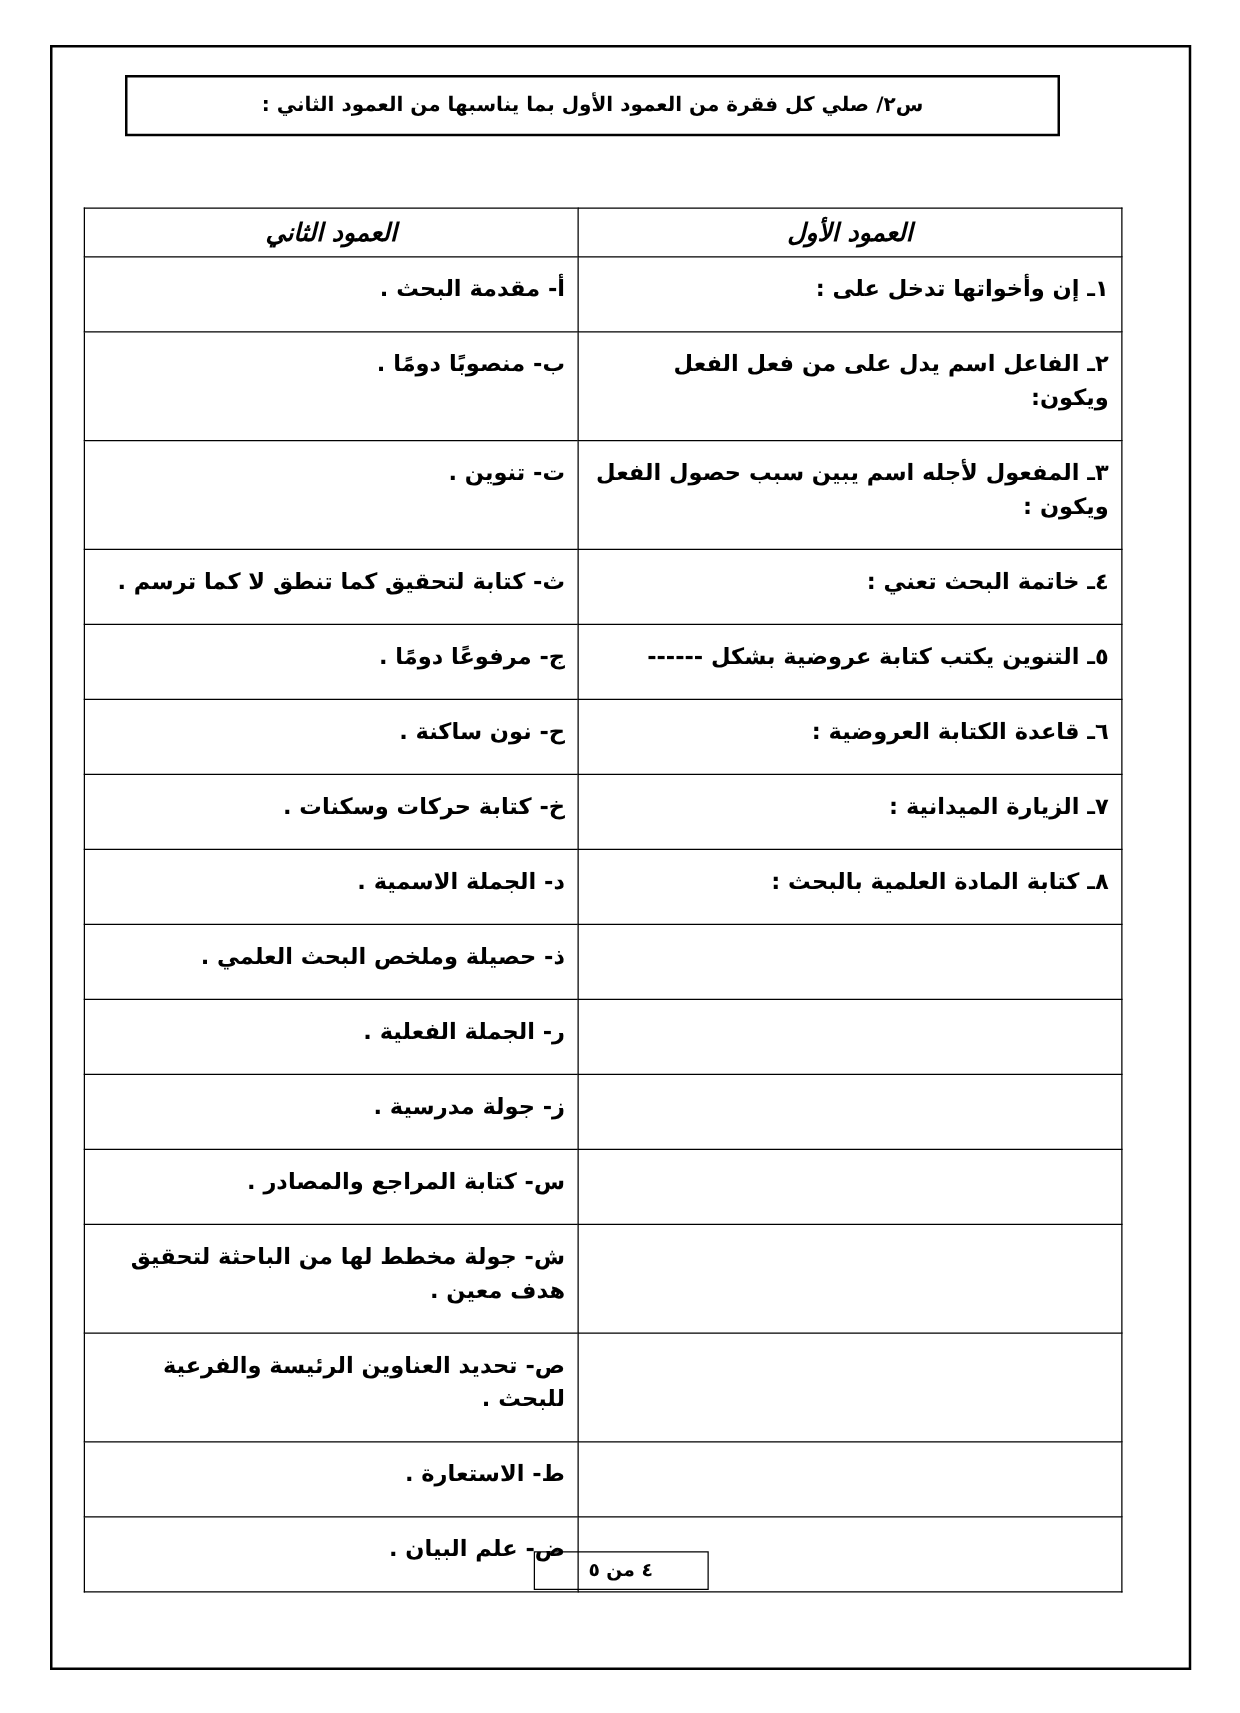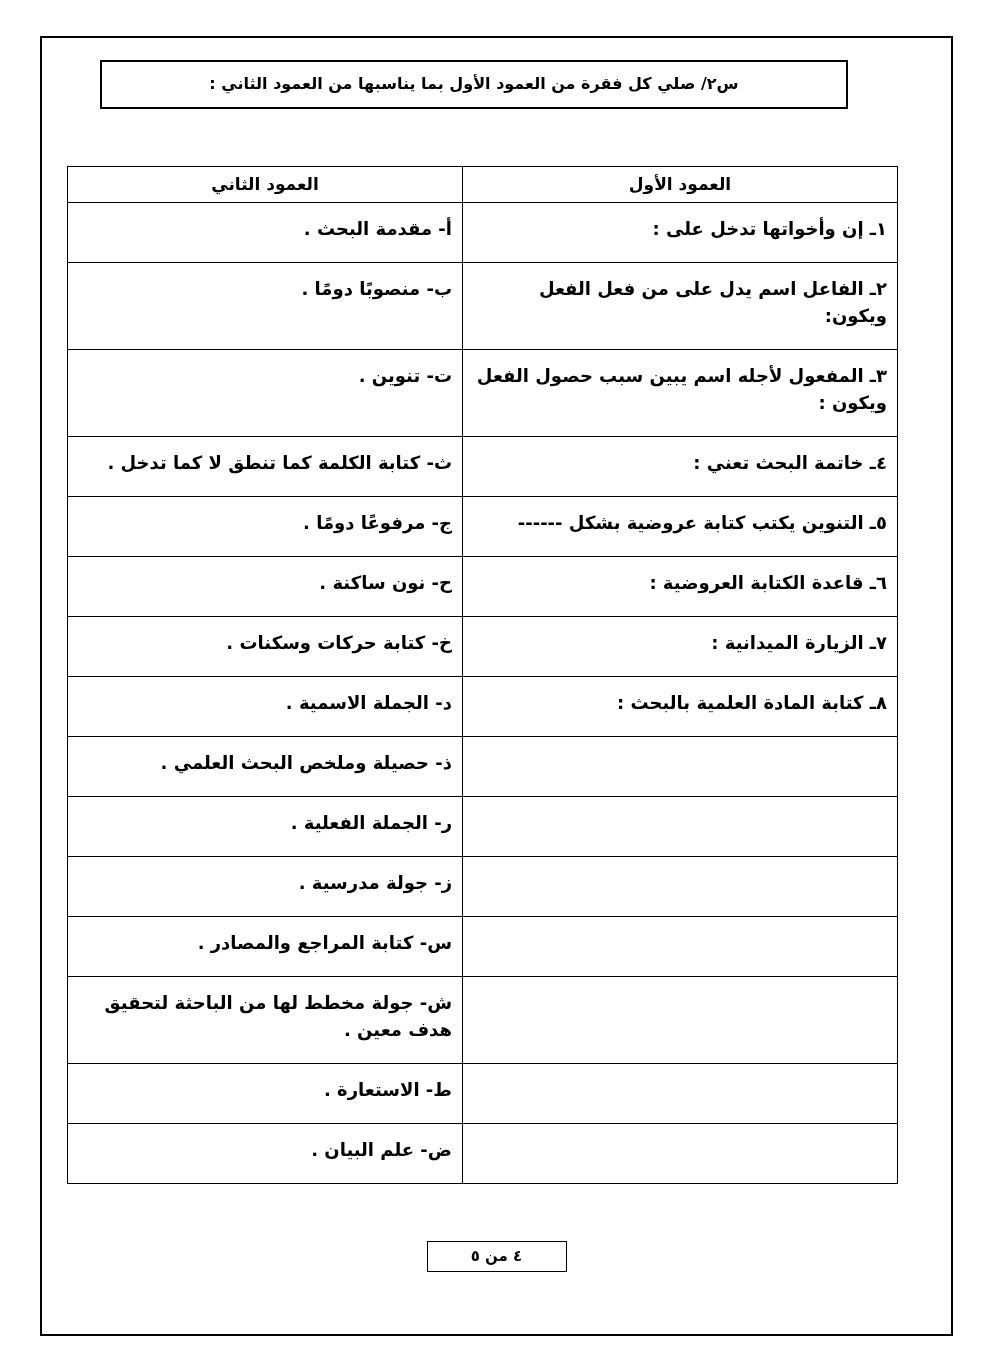--- a/index.html
+++ b/index.html
@@ -46,22 +46,23 @@
     border: 1px solid #000;
     font-weight: bold;
     vertical-align: top;
     font-size: 18px;
     line-height: 1.5;
   }
   table.match-table th {
     height: 36px;
     text-align: center;
     vertical-align: middle;
-    font-size: 17px;
+    font-size: 20px;
     padding: 4px 8px;
+    font-style: italic;
   }
   table.match-table td {
     height: 55px;
     padding: 12px 10px 20px 10px;
     text-align: right;
   }
   th.col-first, td.col-first { width: 435px; }
   th.col-second, td.col-second { width: 395px; }
   td.center { text-align: center; }
   .page-number-box {
@@ -101,21 +102,21 @@
         <tr>
           <td class="col-first">٢ـ الفاعل اسم يدل على من فعل الفعل ويكون:</td>
           <td class="col-second">ب- منصوبًا دومًا .</td>
         </tr>
         <tr>
           <td class="col-first">٣ـ المفعول لأجله اسم يبين سبب حصول الفعل ويكون :</td>
           <td class="col-second">ت- تنوين .</td>
         </tr>
         <tr>
           <td class="col-first">٤ـ خاتمة البحث تعني :</td>
-          <td class="col-second">ث- كتابة الكلمة كما تنطق لا كما تدخل .</td>
+          <td class="col-second">ث- كتابة لتحقيق كما تنطق لا كما ترسم .</td>
         </tr>
         <tr>
           <td class="col-first">٥ـ التنوين يكتب كتابة عروضية بشكل ------</td>
           <td class="col-second">ج- مرفوعًا دومًا .</td>
         </tr>
         <tr>
           <td class="col-first">٦ـ قاعدة الكتابة العروضية  :</td>
           <td class="col-second">ح- نون ساكنة .</td>
         </tr>
         <tr>
@@ -141,20 +142,24 @@
         <tr>
           <td class="col-first"></td>
           <td class="col-second">س- كتابة المراجع والمصادر .</td>
         </tr>
         <tr>
           <td class="col-first"></td>
           <td class="col-second center">ش- جولة مخطط لها من الباحثة لتحقيق هدف معين .</td>
         </tr>
         <tr>
           <td class="col-first"></td>
+          <td class="col-second center">ص- تحديد العناوين الرئيسة والفرعية للبحث  .</td>
+        </tr>
+        <tr>
+          <td class="col-first"></td>
           <td class="col-second">ط-  الاستعارة .</td>
         </tr>
         <tr>
           <td class="col-first"></td>
           <td class="col-second">ض- علم البيان .</td>
         </tr>
       </tbody>
   </table>
 
   <div class="page-number-box">٤ من ٥</div>

